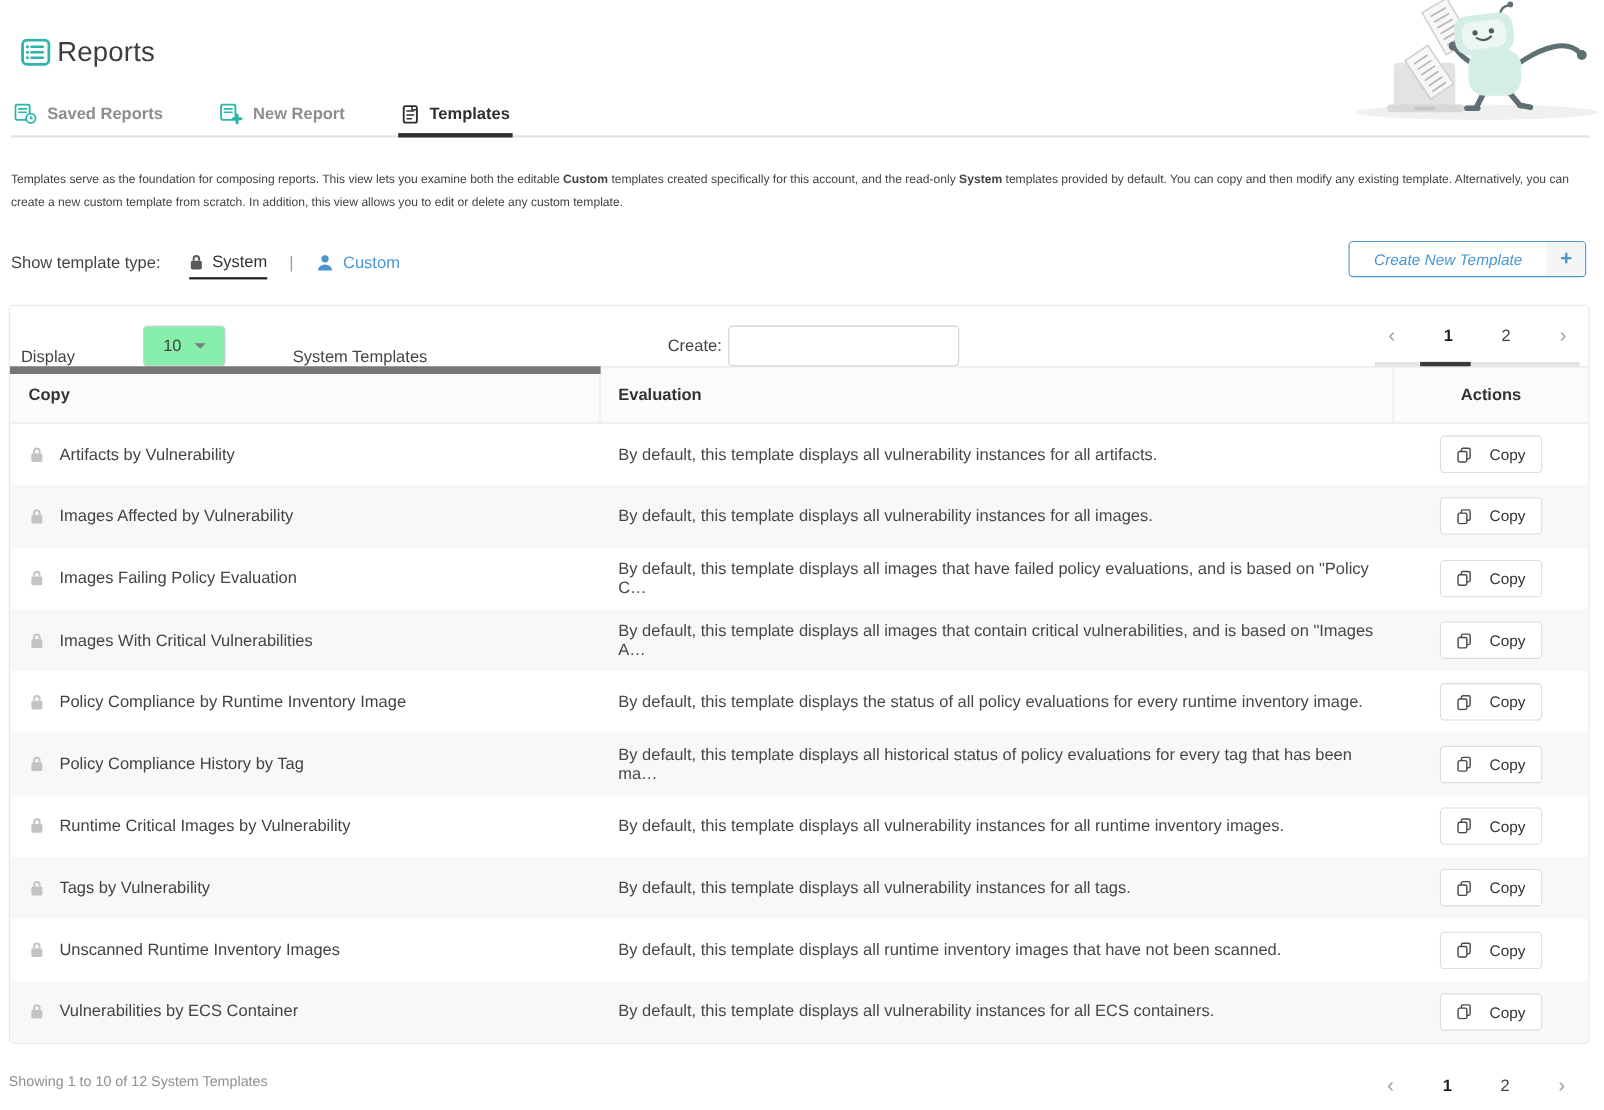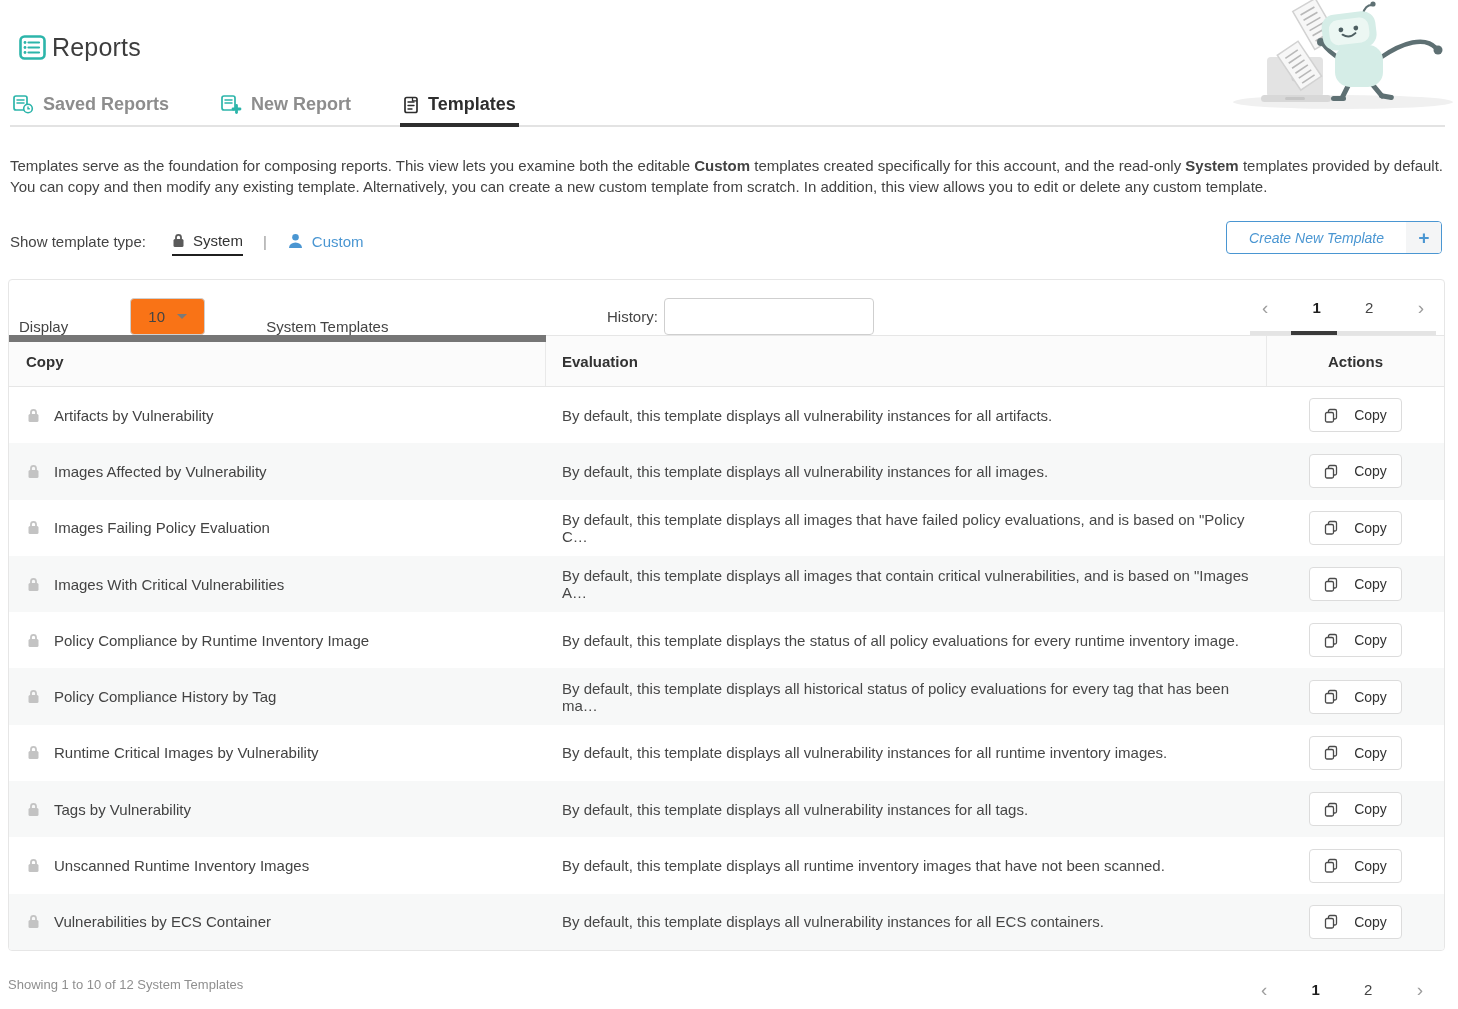--- a/index.html
+++ b/index.html
@@ -11,38 +11,38 @@
     position: relative;
     overflow: hidden;
   }
   
   .app-header { display: flex; align-items: center; gap: 6px; padding: 33px 0 0 3px; margin-left: 16px; }
   .app-title { font-size: 25px; font-weight: normal; color: #3d3d3d; letter-spacing: .2px; }
   
   .robot-wrap { position: absolute; top: 0; right: 3px; width: 230px; height: 112px; }
   
   .tabs { display: flex; gap: 46px; margin: 32px 13px 0 10px; border-bottom: 2px solid #e3e3e3; }
-  .tab { display: flex; align-items: center; gap: 9px; padding: 0 3px 12px 3px; font-size: 18px; font-weight: bold; color: #8d8d8d; cursor: pointer; margin-bottom: -2px; }
+  .tab { display: flex; align-items: center; gap: 9px; padding: 0 3px 12px 3px; font-size: 15px; font-weight: bold; color: #8d8d8d; cursor: pointer; margin-bottom: -2px; }
   .tab.active { color: #2e2e2e; border-bottom: 4px solid #2e2e2e; padding-bottom: 8px; }
   
-  .intro { margin: 28px 13px 0 10px; font-size: 15px; line-height: 21px; color: #434343; }
+  .intro { margin: 28px 13px 0 10px; font-size: 11px; line-height: 21px; color: #434343; }
   .intro b { font-weight: bold; }
   
   .type-row { position: relative; margin: 26px 13px 0 10px; height: 36px; display: flex; align-items: center; font-size: 15px; }
   .type-option { display: inline-flex; align-items: center; gap: 8px; cursor: pointer; }
   .type-option.system { margin-left: 26px; color: #333; border-bottom: 2px solid #1f1f1f; padding-bottom: 5px; margin-top: 5px; }
   .type-sep { margin: 0 20px; color: #9a9a9a; }
   .type-option.custom { color: #4a96d2; }
   .create-btn { position: absolute; right: 3px; top: -2px; display: flex; align-items: stretch; height: 33px; border: 1px solid #4a96d2; border-radius: 4px; background: #fff; overflow: hidden; cursor: pointer; padding: 0; font-family: inherit; font-style: italic; }
   .create-btn-label { display: flex; align-items: center; padding: 0 22px; font-size: 14px; color: #4a96d2; }
   .create-btn-plus { display: flex; align-items: center; justify-content: center; width: 35px; background: #f4f5f6; color: #4a96d2; font-size: 19px; font-weight: bold; }
   
   .panel { margin: 20px 13px 0 8px; border: 1px solid #e6e6e6; border-radius: 4px; overflow: hidden; }
   .controls { position: relative; display: flex; align-items: flex-end; height: 55px; padding-left: 10px; font-size: 15px; gap: 48px; }
-  .display-select { margin-left: 14px; width: 75px; height: 37px; border: 1px solid #cfcfcf; border-radius: 4px; display: flex; align-items: center; justify-content: center; gap: 12px; cursor: pointer; background: #f97316; }
+  .display-select { margin-left: 14px; width: 75px; height: 37px; border: 1px solid #cfcfcf; border-radius: 4px; display: flex; align-items: center; justify-content: center; gap: 12px; cursor: pointer; background: #86efac; }
   .caret-down { width: 0; height: 0; border-left: 5px solid transparent; border-right: 5px solid transparent; border-top: 5px solid #7a7a7a; }
   .display-caption { margin-left: 13px; }
   .filter-group { position: absolute; left: 598px; display: flex; align-items: center; }
   .filter-input { margin-left: 6px; width: 210px; height: 37px; border: 1px solid #cfcfcf; border-radius: 4px; font-size: 15px; padding: 0 10px; font-family: inherit; }
   
   .pagination { position: absolute; right: 8px; top: 0; bottom: 0; width: 186px; }
   .pg-items { display: flex; align-items: center; justify-content: space-between; height: 100%; padding: 0 12px; }
   .pg-chevron { font-size: 19px; color: #9d9d9d; cursor: pointer; line-height: 1; }
   .pg-num { font-size: 15px; color: #454545; cursor: pointer; }
   .pg-num.active { font-weight: bold; color: #1f1f1f; }
@@ -216,21 +216,21 @@
 <div class="panel">
 
   <div class="controls">
     <span>Display</span>
     <div class="display-select">
       <span>10</span>
       <span class="caret-down"></span>
     </div>
     <span class="display-caption">System Templates</span>
     <div class="filter-group">
-      <span>History:</span>
+      <span>Create:</span>
       <input class="filter-input" type="text" value="" style="">
     </div>
     <div class="pagination">
       <div class="pg-items">
         <span class="pg-chevron">‹</span>
         <span class="pg-num active">1</span>
         <span class="pg-num">2</span>
         <span class="pg-chevron">›</span>
       </div>
       <div class="pg-track">

